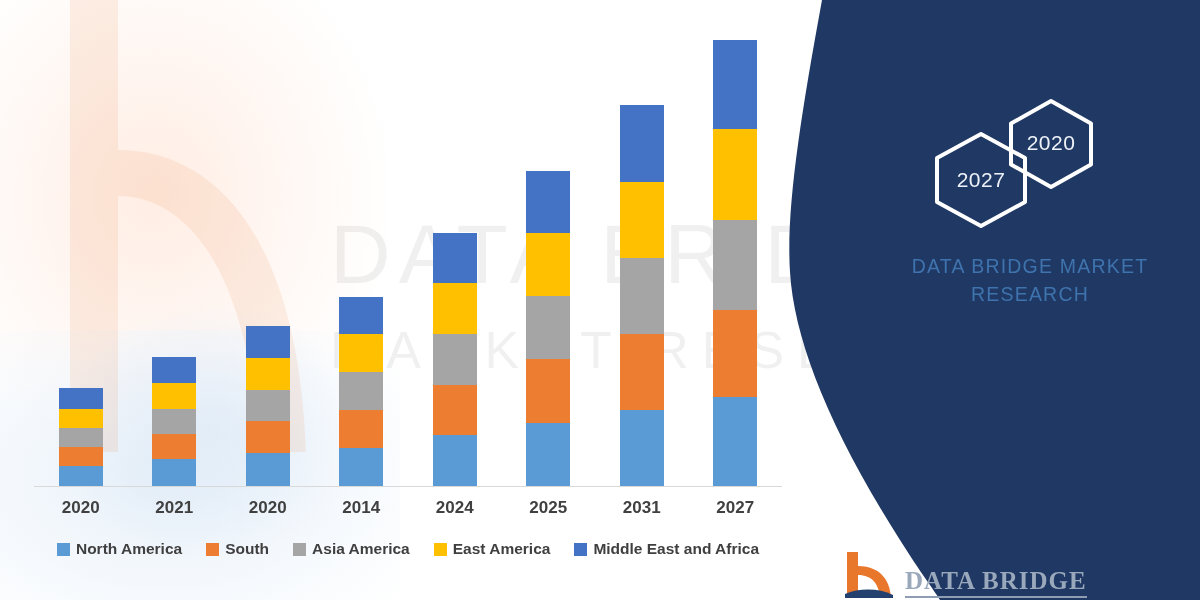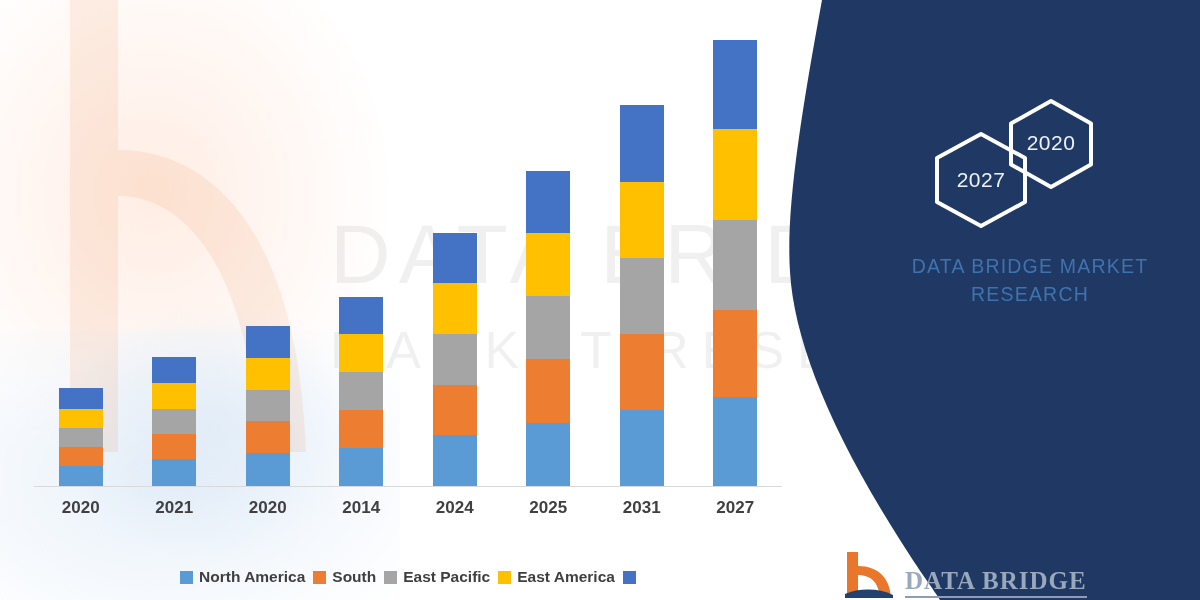--- a/index.html
+++ b/index.html
@@ -124,26 +124,26 @@
     width: 93px;
     text-align: center;
     font-size: 17px;
     font-weight: 700;
     color: #404040;
     font-family: "Liberation Sans", sans-serif;
   }
 
   .legend {
     position: absolute;
-    left: 34px; top: 568px;
+    left: 34px; top: 540px;
     width: 748px;
     display: flex;
     align-items: center;
     justify-content: center;
-    gap: 8px;
+    gap: 24px;
   }
   .legend-item {
     display: flex;
     align-items: center;
     gap: 6px;
   }
   .legend-swatch {
     width: 13px; height: 13px;
     flex: 0 0 auto;
   }
@@ -333,28 +333,29 @@
         <div class="legend-item">
           <span class="legend-swatch" style="background: rgb(91, 155, 213);"></span>
           <span class="legend-label">North America</span>
         </div>
         <div class="legend-item">
           <span class="legend-swatch" style="background: rgb(237, 125, 49);"></span>
           <span class="legend-label">South</span>
         </div>
         <div class="legend-item">
           <span class="legend-swatch" style="background: rgb(165, 165, 165);"></span>
-          <span class="legend-label">East Pacific</span>
+          <span class="legend-label">Asia America</span>
         </div>
         <div class="legend-item">
           <span class="legend-swatch" style="background: rgb(255, 192, 0);"></span>
           <span class="legend-label">East America</span>
         </div>
         <div class="legend-item">
           <span class="legend-swatch" style="background: rgb(68, 114, 196);"></span>
+          <span class="legend-label">Middle East and Africa</span>
         </div>
       </div>
   </div>
 
   <div class="hexes">
     <div class="hex hex-2027">
       <svg width="96" height="100" viewBox="0 0 96 100" xmlns="http://www.w3.org/2000/svg">
         <polygon points="48,4 92,28 92,72 48,96 4,72 4,28" fill="none" stroke="#ffffff" stroke-width="4" stroke-linejoin="round"></polygon>
       </svg>
       <div class="hex-label">2027</div>

